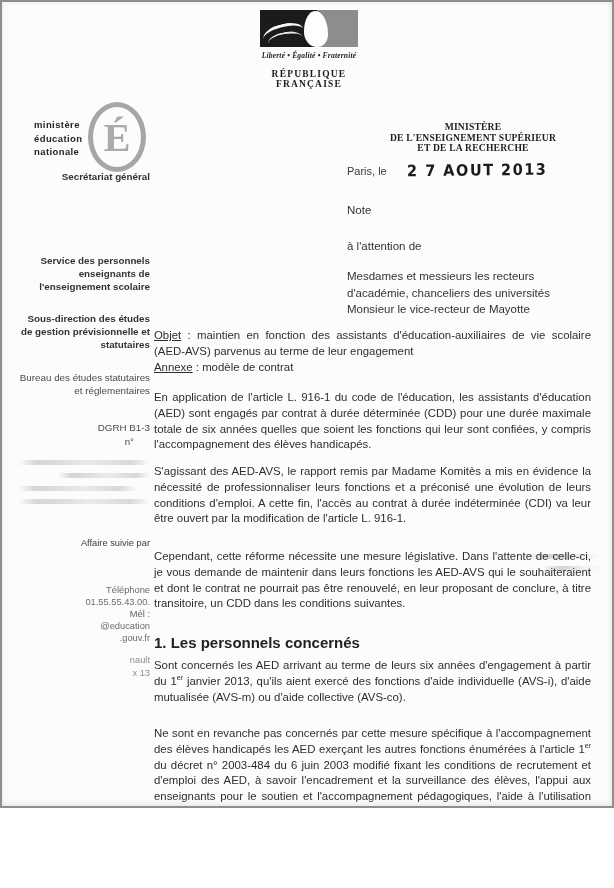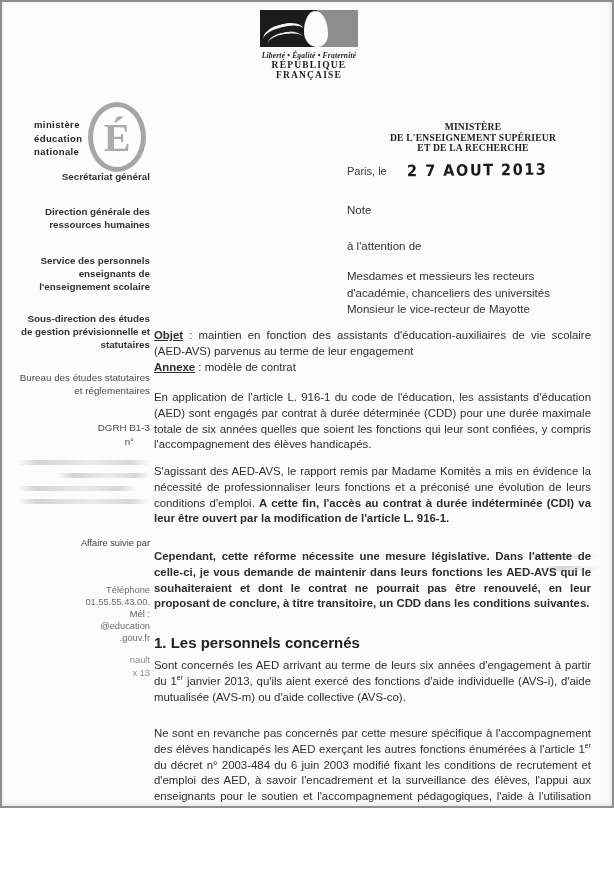--- a/index.html
+++ b/index.html
@@ -2,37 +2,37 @@
 <html lang="fr"><head>
 <meta charset="utf-8">
 <style>
   html,body{margin:0;padding:0;background:#ffffff;}
   .page{
     position:relative;width:614px;height:808px;box-sizing:border-box;
     background:#fcfcfb;border:2px solid #8e8e8e;overflow:hidden;
     font-family:"Liberation Sans",sans-serif;color:#2f2f2f;
     box-shadow:inset -2px -3px 4px rgba(0,0,0,.07), inset 2px 2px 3px rgba(0,0,0,.04);
   }
-  .b{font-weight:700}
+  .b{font-weight:400}
   .u{text-decoration:underline}
   sup{font-size:7px;line-height:0}
 
   
   .rf-block{position:absolute;left:252px;top:8px;width:110px;text-align:center}
   .flag{position:relative;width:98px;height:37px;margin:0 auto;display:flex}
   .flag-black{width:58%;background:#1b1b1b;position:relative;overflow:hidden}
   .flag-black::after{content:"";position:absolute;left:6%;bottom:8%;width:72%;height:46%;
     border-top:3px solid #f5f5f5;border-radius:50%;transform:rotate(-14deg)}
   .flag-black::before{content:"";position:absolute;left:14%;bottom:-6%;width:62%;height:40%;
     border-top:2px solid #e9e9e9;border-radius:50%;transform:rotate(-10deg)}
   .flag-gray{width:42%;background:#8d8d8d}
   .flag .face{content:"";position:absolute;left:45%;top:4%;width:24%;height:96%;background:#fdfdfd;
     border-radius:46% 54% 44% 56% / 58% 64% 36% 42%}
   .motto{font:italic 700 7.5px "Liberation Serif",serif;margin-top:4px;letter-spacing:.2px;color:#222}
-  .country{font:700 9.5px "Liberation Serif",serif;letter-spacing:1.2px;margin-top:0;color:#1c1c1c}
+  .country{font:700 9.5px "Liberation Serif",serif;letter-spacing:1.2px;margin-top:9px;color:#1c1c1c}
 
   
   .men-logo{position:absolute;left:28px;top:92px;width:120px;height:86px}
   .men-ring{position:absolute;right:4px;top:8px;width:48px;height:60px;border:5px solid #a6a6a6;
     border-radius:50%;display:flex;align-items:center;justify-content:center;
     font:700 40px "Liberation Serif",serif;color:#ababab}
   .men-words{position:absolute;left:4px;top:24px;text-align:left;font-weight:700;
     font-size:9.5px;line-height:13.5px;color:#262626;letter-spacing:.4px}
 
   
@@ -105,21 +105,20 @@
       <span>É</span>
     </div>
     <div class="men-words">
       <div>ministère</div>
       <div>éducation</div>
       <div>nationale</div>
     </div>
   </div>
 
   <div class="unit u0">Secrétariat général</div>
-  <div class="unit u1">Direction générale des ressources humaines</div>
   <div class="unit u3">Sous-direction des études de gestion prévisionnelle et statutaires</div>
   <div class="unit u2">Service des personnels enseignants de l'enseignement scolaire</div>
   <div class="unit u4 light">Bureau des études statutaires et réglementaires</div>
   <div class="unit u5 light">DGRH B1-3</div>
   <div class="unit u6 light">n°</div>
 
   <div class="faded-stamp">
     <div class="smudge"></div>
     <div class="smudge s2"></div>
     <div class="smudge s3"></div>

